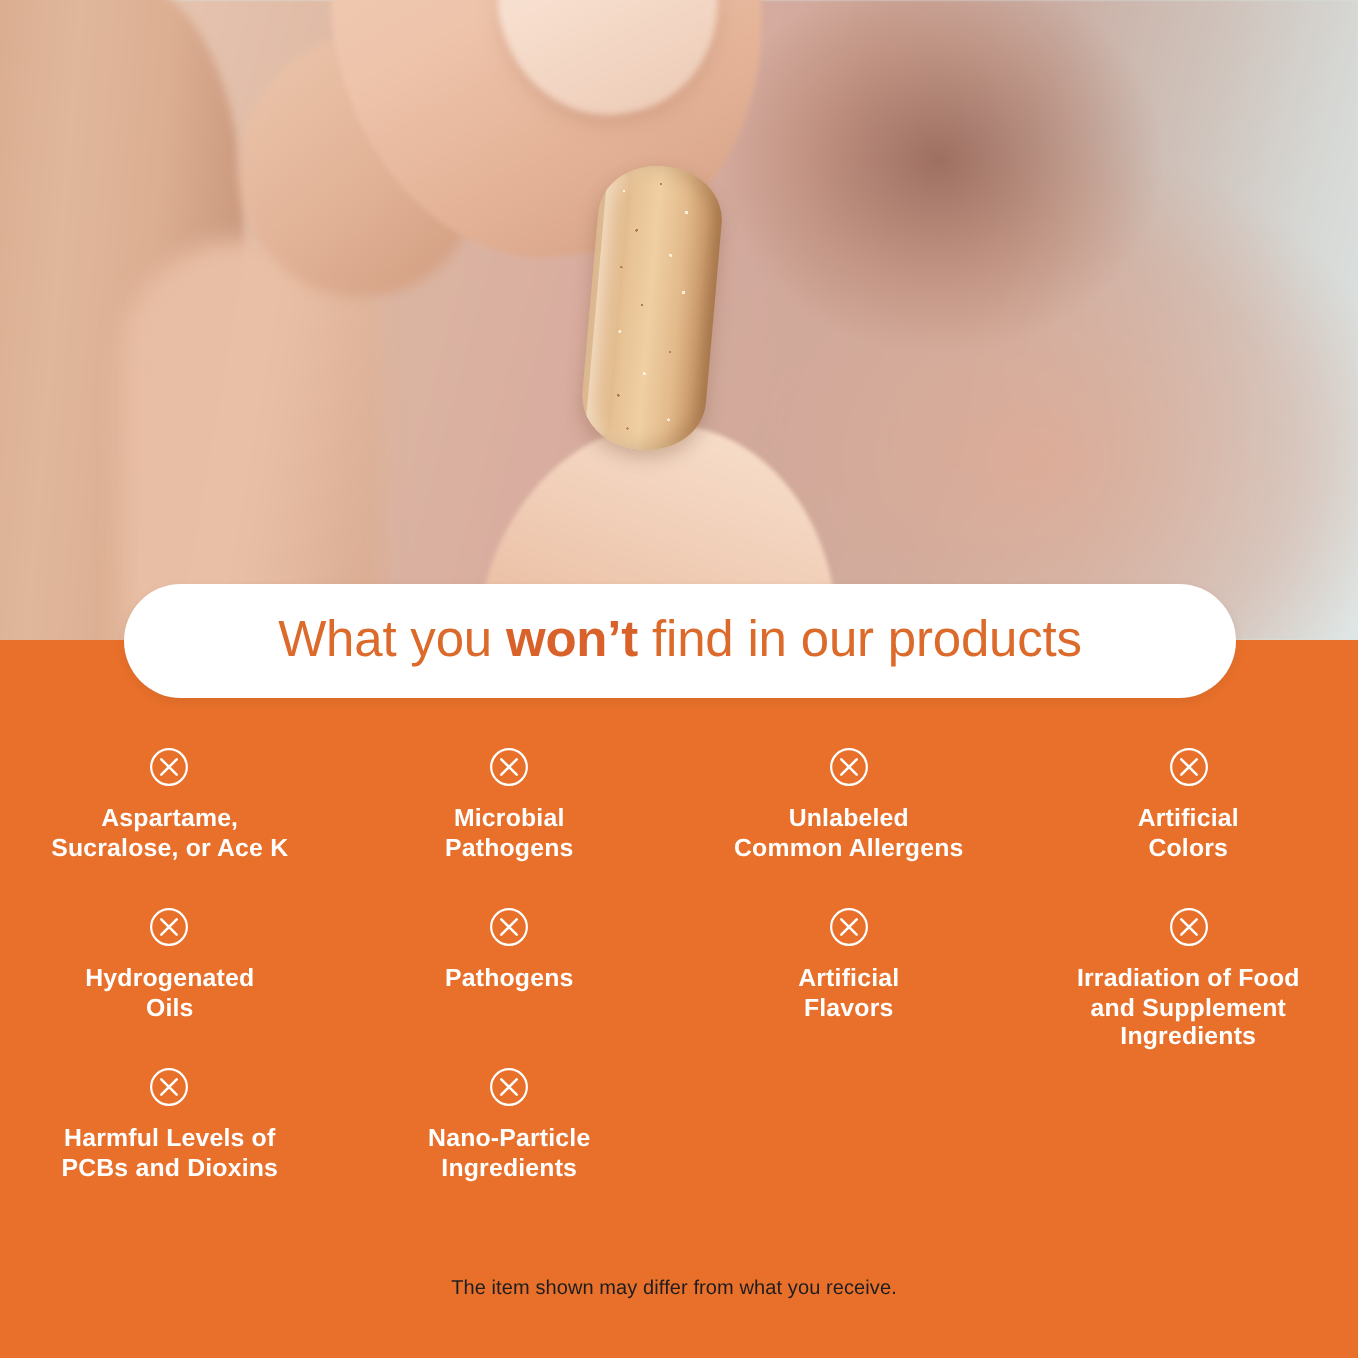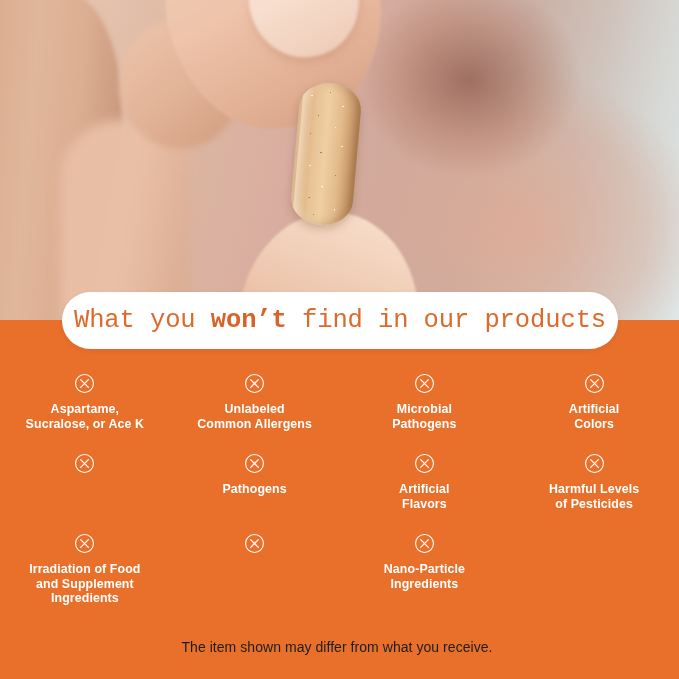--- a/index.html
+++ b/index.html
@@ -176,21 +176,20 @@
     top: 292px;
     width: 556px;
     height: 57px;
     background: #ffffff;
     border-radius: 29px;
     display: flex;
     align-items: center;
     justify-content: center;
     box-shadow: 0 2px 5px rgba(120,70,40,0.12);
     z-index: 5;
-    font-family: Liberation Mono, monospace;
   }
   .headline-text {
     font-size: 25.5px;
     color: #dc6a2b;
     letter-spacing: -0.1px;
     white-space: nowrap;
     font-weight: 400;
   }
   .headline-text b {
     font-weight: 700;
@@ -232,21 +231,21 @@
     padding: 0 5px;
   }
 
   
   .footer-note {
     position: absolute;
     left: 0;
     top: 639px;
     width: 674px;
     text-align: center;
-    font-size: 14px;
+    font-size: 10px;
     color: #1d1d1f;
     letter-spacing: 0.05px;
   }
 </style>
 </head>
 <body>
 
 <div class="infographic">
 
   <div class="photo">
@@ -279,50 +278,51 @@
       <span class="cell-label">Aspartame,<br>Sucralose, or Ace K</span>
     </div>
 
     <div class="cell">
       <span class="cell-icon">
         <svg viewBox="0 0 24 24" width="21" height="21">
             <circle cx="12" cy="12" r="10.2" fill="none" stroke="#ffffff" stroke-width="1.25"></circle>
             <path d="M7.6 7.6 L16.4 16.4 M16.4 7.6 L7.6 16.4" stroke="#ffffff" stroke-width="1.45" stroke-linecap="round"></path>
           </svg>
       </span>
+      <span class="cell-label">Microbial<br>Pathogens</span>
+    </div>
+
+    <div class="cell">
+      <span class="cell-icon">
+        <svg viewBox="0 0 24 24" width="21" height="21">
+            <circle cx="12" cy="12" r="10.2" fill="none" stroke="#ffffff" stroke-width="1.25"></circle>
+            <path d="M7.6 7.6 L16.4 16.4 M16.4 7.6 L7.6 16.4" stroke="#ffffff" stroke-width="1.45" stroke-linecap="round"></path>
+          </svg>
+      </span>
       <span class="cell-label">Unlabeled<br>Common Allergens</span>
     </div>
 
     <div class="cell">
       <span class="cell-icon">
         <svg viewBox="0 0 24 24" width="21" height="21">
             <circle cx="12" cy="12" r="10.2" fill="none" stroke="#ffffff" stroke-width="1.25"></circle>
             <path d="M7.6 7.6 L16.4 16.4 M16.4 7.6 L7.6 16.4" stroke="#ffffff" stroke-width="1.45" stroke-linecap="round"></path>
           </svg>
       </span>
-      <span class="cell-label">Microbial<br>Pathogens</span>
-    </div>
-
-    <div class="cell">
-      <span class="cell-icon">
-        <svg viewBox="0 0 24 24" width="21" height="21">
-            <circle cx="12" cy="12" r="10.2" fill="none" stroke="#ffffff" stroke-width="1.25"></circle>
-            <path d="M7.6 7.6 L16.4 16.4 M16.4 7.6 L7.6 16.4" stroke="#ffffff" stroke-width="1.45" stroke-linecap="round"></path>
-          </svg>
-      </span>
       <span class="cell-label">Artificial<br>Colors</span>
     </div>
 
     <div class="cell">
       <span class="cell-icon">
         <svg viewBox="0 0 24 24" width="21" height="21">
             <circle cx="12" cy="12" r="10.2" fill="none" stroke="#ffffff" stroke-width="1.25"></circle>
             <path d="M7.6 7.6 L16.4 16.4 M16.4 7.6 L7.6 16.4" stroke="#ffffff" stroke-width="1.45" stroke-linecap="round"></path>
           </svg>
       </span>
+      <span class="cell-label">Hydrogenated<br>Oils</span>
     </div>
 
     <div class="cell">
       <span class="cell-icon">
         <svg viewBox="0 0 24 24" width="21" height="21">
             <circle cx="12" cy="12" r="10.2" fill="none" stroke="#ffffff" stroke-width="1.25"></circle>
             <path d="M7.6 7.6 L16.4 16.4 M16.4 7.6 L7.6 16.4" stroke="#ffffff" stroke-width="1.45" stroke-linecap="round"></path>
           </svg>
       </span>
       <span class="cell-label">Pathogens</span>
@@ -332,47 +332,39 @@
     <div class="cell">
       <span class="cell-icon">
         <svg viewBox="0 0 24 24" width="21" height="21">
             <circle cx="12" cy="12" r="10.2" fill="none" stroke="#ffffff" stroke-width="1.25"></circle>
             <path d="M7.6 7.6 L16.4 16.4 M16.4 7.6 L7.6 16.4" stroke="#ffffff" stroke-width="1.45" stroke-linecap="round"></path>
           </svg>
       </span>
       <span class="cell-label">Artificial<br>Flavors</span>
     </div>
 
-    <div class="cell">
-      <span class="cell-icon">
-        <svg viewBox="0 0 24 24" width="21" height="21">
-            <circle cx="12" cy="12" r="10.2" fill="none" stroke="#ffffff" stroke-width="1.25"></circle>
-            <path d="M7.6 7.6 L16.4 16.4 M16.4 7.6 L7.6 16.4" stroke="#ffffff" stroke-width="1.45" stroke-linecap="round"></path>
-          </svg>
-      </span>
-      <span class="cell-label">Harmful Levels<br>of Pesticides</span>
-    </div>
 
     <div class="cell">
       <span class="cell-icon">
         <svg viewBox="0 0 24 24" width="21" height="21">
             <circle cx="12" cy="12" r="10.2" fill="none" stroke="#ffffff" stroke-width="1.25"></circle>
             <path d="M7.6 7.6 L16.4 16.4 M16.4 7.6 L7.6 16.4" stroke="#ffffff" stroke-width="1.45" stroke-linecap="round"></path>
           </svg>
       </span>
       <span class="cell-label">Irradiation of Food<br>and Supplement<br>Ingredients</span>
     </div>
 
     <div class="cell">
       <span class="cell-icon">
         <svg viewBox="0 0 24 24" width="21" height="21">
             <circle cx="12" cy="12" r="10.2" fill="none" stroke="#ffffff" stroke-width="1.25"></circle>
             <path d="M7.6 7.6 L16.4 16.4 M16.4 7.6 L7.6 16.4" stroke="#ffffff" stroke-width="1.45" stroke-linecap="round"></path>
           </svg>
       </span>
+      <span class="cell-label">Harmful Levels of<br>PCBs and Dioxins</span>
     </div>
 
     <div class="cell">
       <span class="cell-icon">
         <svg viewBox="0 0 24 24" width="21" height="21">
             <circle cx="12" cy="12" r="10.2" fill="none" stroke="#ffffff" stroke-width="1.25"></circle>
             <path d="M7.6 7.6 L16.4 16.4 M16.4 7.6 L7.6 16.4" stroke="#ffffff" stroke-width="1.45" stroke-linecap="round"></path>
           </svg>
       </span>
       <span class="cell-label">Nano-Particle<br>Ingredients</span>

